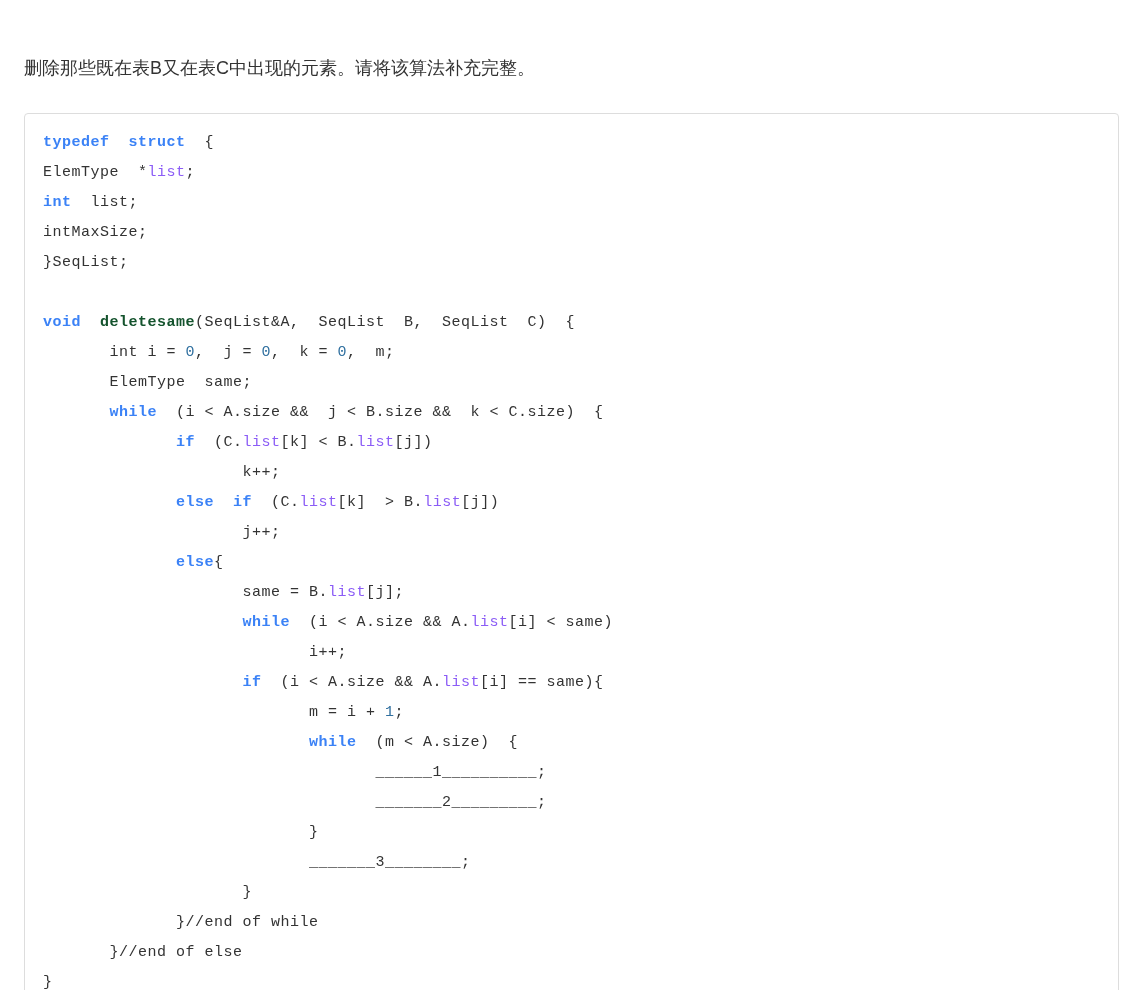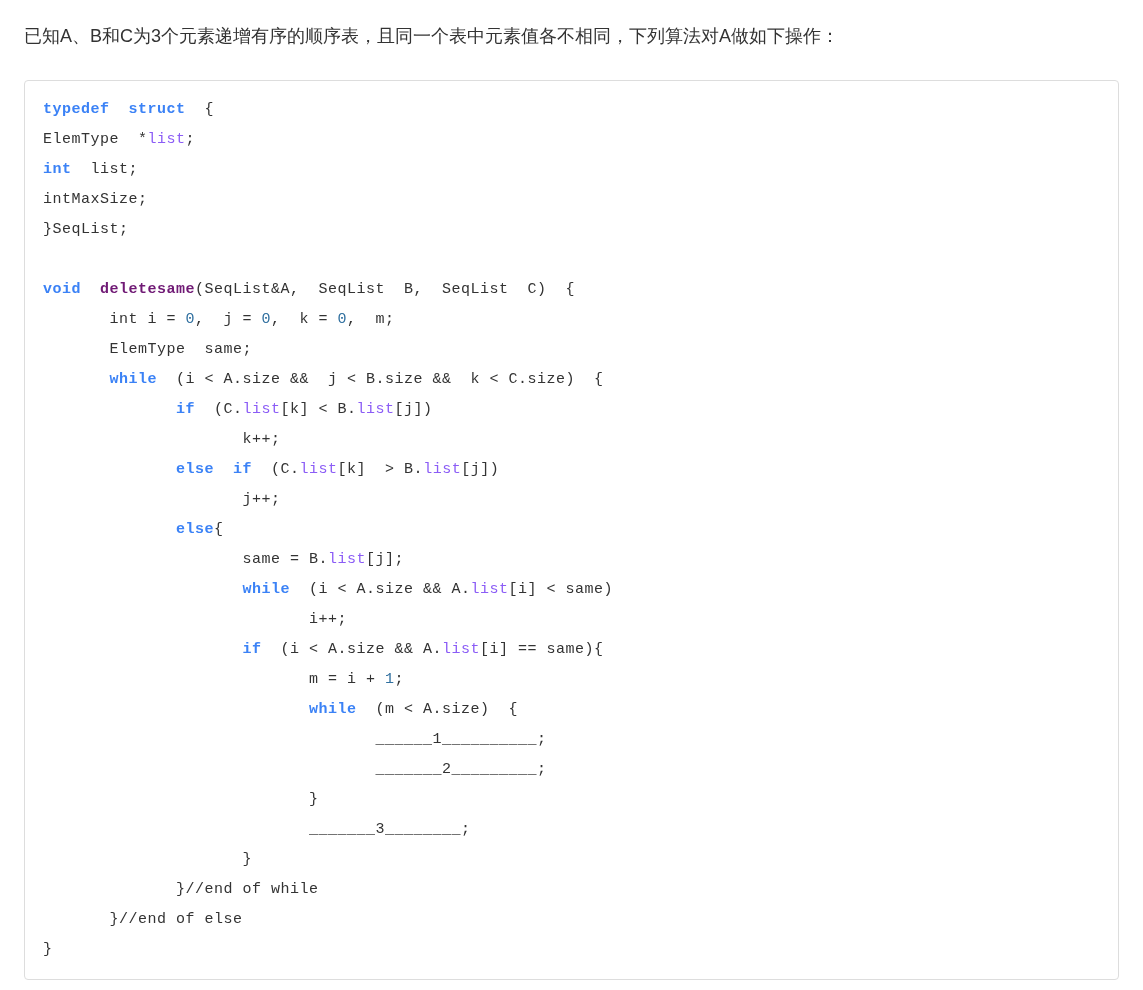--- a/index.html
+++ b/index.html
@@ -25,29 +25,30 @@
     padding: 14px 18px;
     font-family: "NSimSun", "SimSun", "Courier New", monospace;
     font-size: 15px;
     line-height: 2.0;
     color: #333333;
     white-space: pre;
     overflow-x: auto;
     letter-spacing: 0.5px;
   }
   .kw { color: #3b82f6; font-weight: bold; }
-  .fn { color: #701a75; font-weight: bold; }
+  .fn { color: #14532d; font-weight: bold; }
   .id { color: #8b5cf6; }
   .num { color: #2f6f9f; }
 </style>
 </head>
 <body>
 
 <div class="question">
-  <span>已知A、B和C为3个元素递增有序的顺序表，且同一个表中元素值各不相同，下列算法对A做如下操作：</span><br>
+  <br>
+  <span>删除那些既在表B又在表C中出现的元素。请将该算法补充完整。</span>
 </div>
 
 <div class="code-block"><span class="kw">typedef</span>  <span class="kw">struct</span>  {
 <span>ElemType</span>  *<span class="id">list</span>;
 <span class="kw">int</span>  <span>list</span>;
 <span>intMaxSize</span>;
 }<span>SeqList</span>;
 
 <span class="kw">void</span>  <span class="fn">deletesame</span>(SeqList&amp;A,  SeqList  B,  SeqList  C)  {
        int i = <span class="num">0</span>,  j = <span class="num">0</span>,  k = <span class="num">0</span>,  m;

